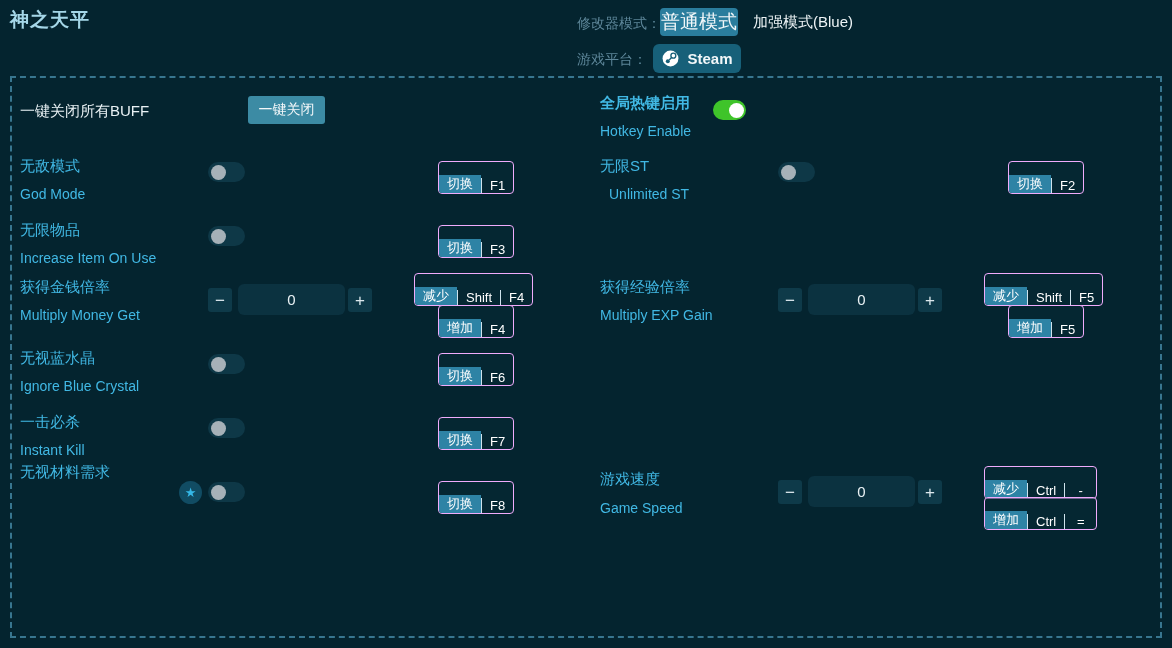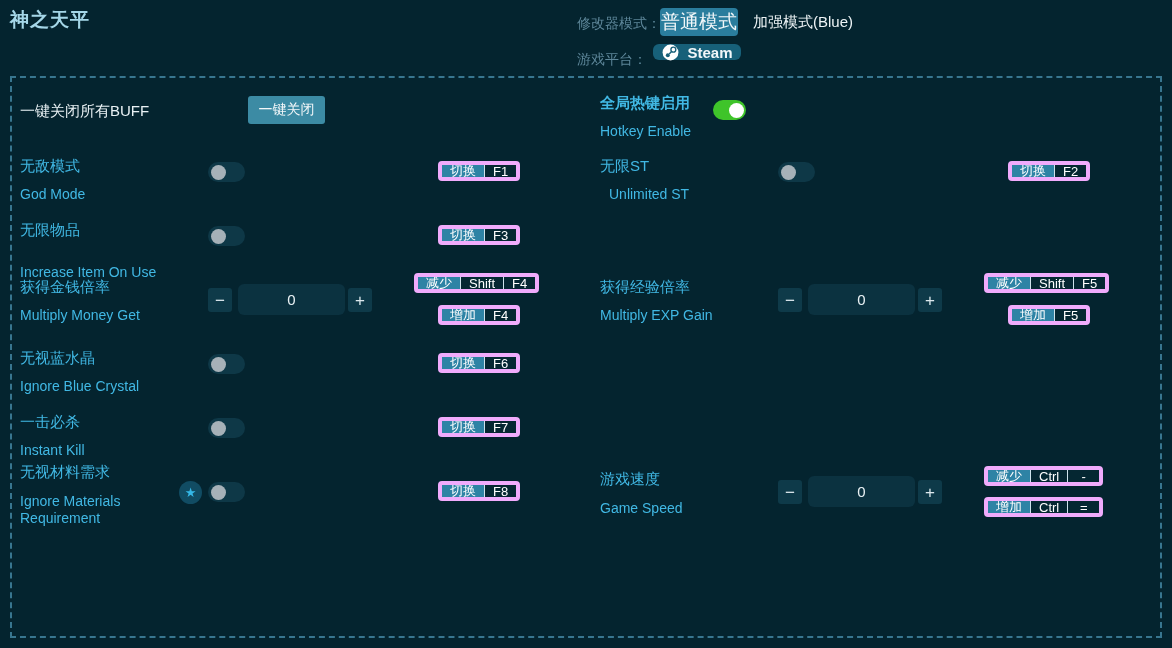--- a/index.html
+++ b/index.html
@@ -12,40 +12,40 @@
   }
   .abs { position:absolute; }
 
   
   .title-cn { font-size:19px; font-weight:bold; color:#a5d7e8; letter-spacing:1px; }
   .title-en { font-size:20px; font-weight:bold; color:#2cb1e2; }
   .hdr-label { font-size:14px; color:#5d8699; }
   .hdr-text  { font-size:15px; color:#eef4f6; cursor:pointer; }
   .btn { display:flex; align-items:center; justify-content:center; color:#f2f7f9; cursor:pointer; }
   .btn-mode  { width:78px; height:28px; background:#2a7d9d; border-radius:4px; font-size:19px; }
-  .btn-steam { width:88px; height:16px; background:#176079; border-radius:6px; font-size:15px; font-weight:bold; gap:7px; }
+  .btn-steam { width:88px; height:29px; background:#176079; border-radius:6px; font-size:15px; font-weight:bold; gap:7px; }
 
   
   .panel { left:10px; top:76px; width:1152px; height:562px; border:2px dashed #38768f; }
 
   
   .white-lbl { font-size:15px; color:#e9f1f4; }
   .lbl-cn { font-size:15px; color:#41b8e4; }
   .lbl-cn.b { font-weight:bold; }
   .lbl-en { font-size:14px; color:#41b8e4;margin-top:10px; }
   .btn-buff { width:77px; height:28px; background:#3c8ba4; border-radius:3px; font-size:14px; }
 
   
   .toggle { position:absolute; width:37px; height:20px; border-radius:10px; background:#0e3847; cursor:pointer; }
   .toggle .knob { position:absolute; width:15px; height:15px; border-radius:50%; background:#a6b1b8; top:2.5px; left:3px; }
   .toggle.on { background:#3fc42a; width:33px; }
   .toggle.on .knob { background:#ffffff; left:auto; right:2.5px; }
 
   
-  .pill { position:absolute; display:flex; align-items:center; height:20px; border:4px solid #f0abfc;
+  .pill { position:absolute; display:flex; align-items:flex-end; height:33px; border:1px solid #f0abfc;
           border-radius:4px; overflow:hidden; background:rgba(7,41,53,.55); cursor:pointer; }
   .pill .seg { display:flex; align-items:center; justify-content:center; padding:0 8px; min-width:32px;
                font-size:13px; color:#ffffff; border-left:1px solid #cfe3ec; }
   .pill .seg:first-child { border-left:none; }
   .pill .seg.act { background:#2e83a5; }
 
   
   .sbtn { position:absolute; width:24px; height:24px; background:#0e3a49; border-radius:3px; color:#dce8ed;
           font-size:17px; line-height:1; display:flex; align-items:center; justify-content:center; cursor:pointer; }
   .num  { position:absolute; width:107px; height:31px; background:#0b3240; border:none; border-radius:6px;
@@ -108,21 +108,21 @@
   <div class="abs lbl-en" style="left:609px;top:176px">Unlimited ST</div>
   <div class="toggle" style="left:778px;top:162px">
       <span class="knob"></span>
     </div>
   <div class="pill" style="left:1008px;top:161px">
     <span class="seg act">切换</span>
     <span class="seg">F2</span>
   </div>
 
   <div class="abs lbl-cn" style="left:20px;top:221px">无限物品</div>
-  <div class="abs lbl-en" style="left:20px;top:254px">Increase Item On Use</div>
+  <div class="abs lbl-en" style="left:20px;top:240px">Increase Item On Use</div>
   <div class="toggle" style="left:208px;top:226px">
       <span class="knob"></span>
     </div>
   <div class="pill" style="left:438px;top:225px">
     <span class="seg act">切换</span>
     <span class="seg">F3</span>
   </div>
 
   <div class="abs lbl-cn" style="left:20px;top:278px">获得金钱倍率</div>
   <div class="abs lbl-en" style="left:20px;top:297px">Multiply Money Get</div>
@@ -168,21 +168,20 @@
   <div class="abs lbl-en" style="left:20px;top:432px">Instant Kill</div>
   <div class="toggle" style="left:208px;top:418px">
       <span class="knob"></span>
     </div>
   <div class="pill" style="left:438px;top:417px">
     <span class="seg act">切换</span>
     <span class="seg">F7</span>
   </div>
 
   <div class="abs lbl-cn" style="left:20px;top:463px">无视材料需求</div>
-  <div class="abs lbl-en" style="left:20px;top:483px;width:128px;line-height:17px">Ignore Materials Requirement</div>
   <div class="star" style="left:179px;top:481px">★</div>
   <div class="toggle" style="left:208px;top:482px">
       <span class="knob"></span>
     </div>
   <div class="pill" style="left:438px;top:481px">
     <span class="seg act">切换</span>
     <span class="seg">F8</span>
   </div>
 
   <div class="abs lbl-cn" style="left:600px;top:470px">游戏速度</div>

